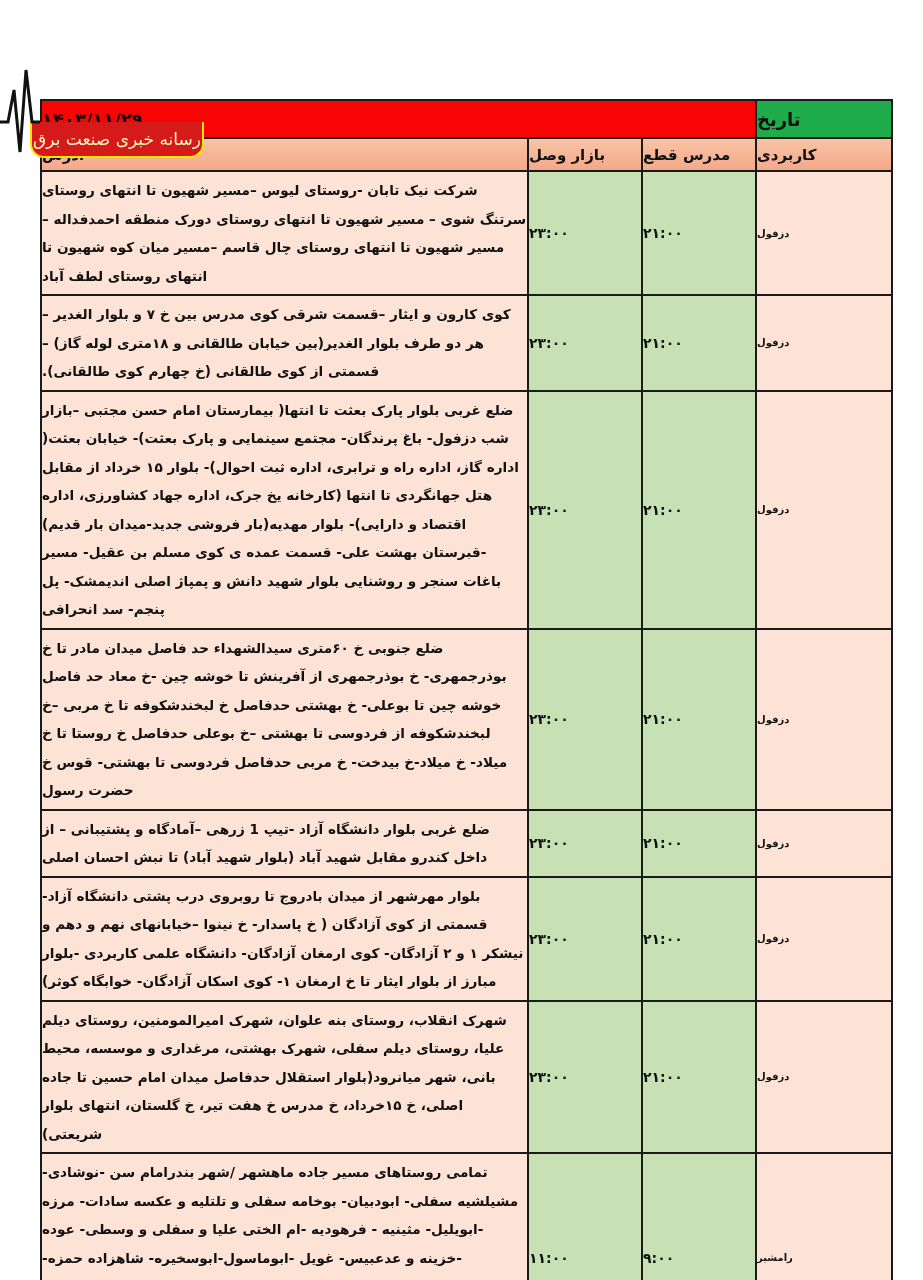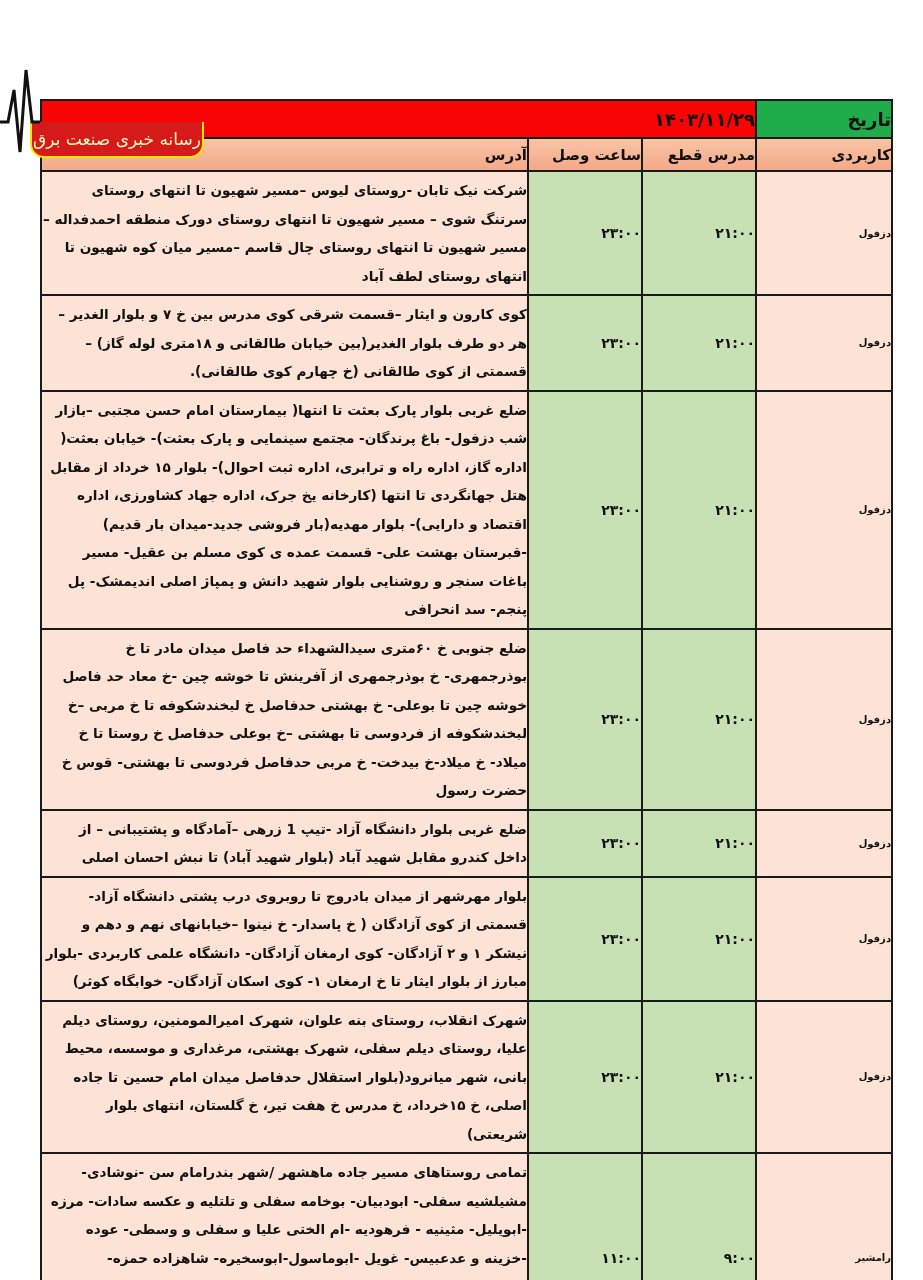--- a/index.html
+++ b/index.html
@@ -4,21 +4,21 @@
 <style>
   html, body { margin:0; padding:0; background:#ffffff; }
   body { width:923px; height:1280px; position:relative; overflow:hidden; font-family:"DejaVu Sans", sans-serif; }
   .logo { position:absolute; left:0; top:60px; width:204px; height:100px; z-index:5; }
   .logo-top { position:absolute; left:0; top:0; width:204px; height:62px; background:#ffe600; border-radius:14px 14px 0 14px; }
   .logo-title { position:absolute; right:12px; top:2px; font-size:40px; font-weight:bold; color:#d61a1a; direction:rtl; letter-spacing:1px; }
   .logo-sub { position:absolute; left:30px; top:62px; width:174px; height:36px; background:#d61a1a; border-radius:0 0 14px 14px; border:2px solid #ffe600; border-top:none; box-sizing:border-box; }
   .logo-sub span { display:block; text-align:center; color:#fef9c3; font-size:17px; line-height:34px; direction:rtl; }
   .logo-pulse { position:absolute; left:0; top:0; width:40px; height:100px; }
   table.sched { position:absolute; left:40px; top:99px; width:851px; border-collapse:collapse; direction:rtl; table-layout:fixed; }
-  table.sched td, table.sched th { border:2px solid #1a1a1a; padding:0; text-align:right; vertical-align:middle; font-weight:bold; color:#111; }
+  table.sched td, table.sched th { border:2px solid #1a1a1a; padding:0; text-align:left; vertical-align:middle; font-weight:bold; color:#111; }
   .h-date-label { background:#1fac4b; font-size:18px; height:36px; }
   .h-date-value { background:#f80404; font-size:18px; }
   .h-col { background:linear-gradient(#f7c4a4, #f4a98a); font-size:15px; height:31px; }
   .c-city { background:#fde2d6; font-size:10px; font-weight:normal; }
   .c-time { background:#c7e0b4; font-size:14px; }
   .c-addr { background:#fde2d6; font-size:13.6px; line-height:28.5px; padding:4px 0 !important; text-align:center; }
 </style>
 </head>
 <body>
 
@@ -39,21 +39,21 @@
     <col style="width:487px">
   </colgroup>
   <tbody>
       <tr>
     <td class="h-date-label">تاریخ</td>
     <td class="h-date-value" colspan="3">۱۴۰۳/۱۱/۲۹</td>
   </tr>
   <tr>
     <td class="h-col">کاربردی</td>
     <td class="h-col">مدرس قطع</td>
-    <td class="h-col">ساعت وصل</td>
+    <td class="h-col">بازار وصل</td>
     <td class="h-col">آدرس</td>
   </tr>
   <tr style="height:86px">
     <td class="c-city">دزفول</td>
     <td class="c-time">۲۱:۰۰</td>
     <td class="c-time">۲۳:۰۰</td>
     <td class="c-addr">شرکت نیک تابان -روستای لیوس –مسیر شهیون تا انتهای روستای سرتنگ شوی – مسیر شهیون تا انتهای روستای دورک منطقه احمدفداله  – مسیر شهیون تا انتهای روستای چال قاسم –مسیر میان کوه شهیون تا انتهای روستای لطف آباد</td>
   </tr>
   <tr style="height:89px">
     <td class="c-city">دزفول</td>

